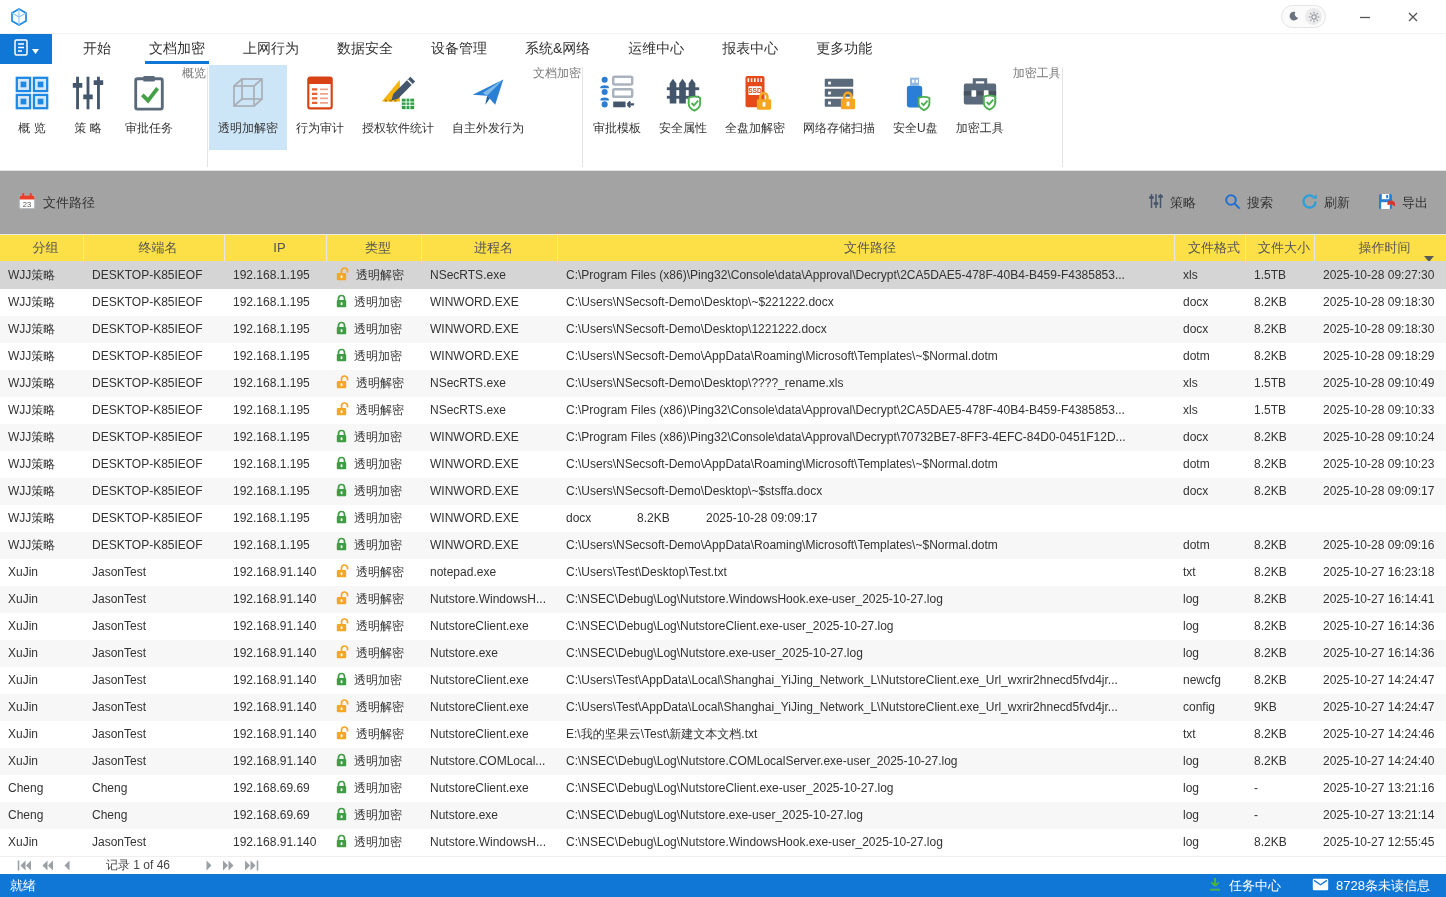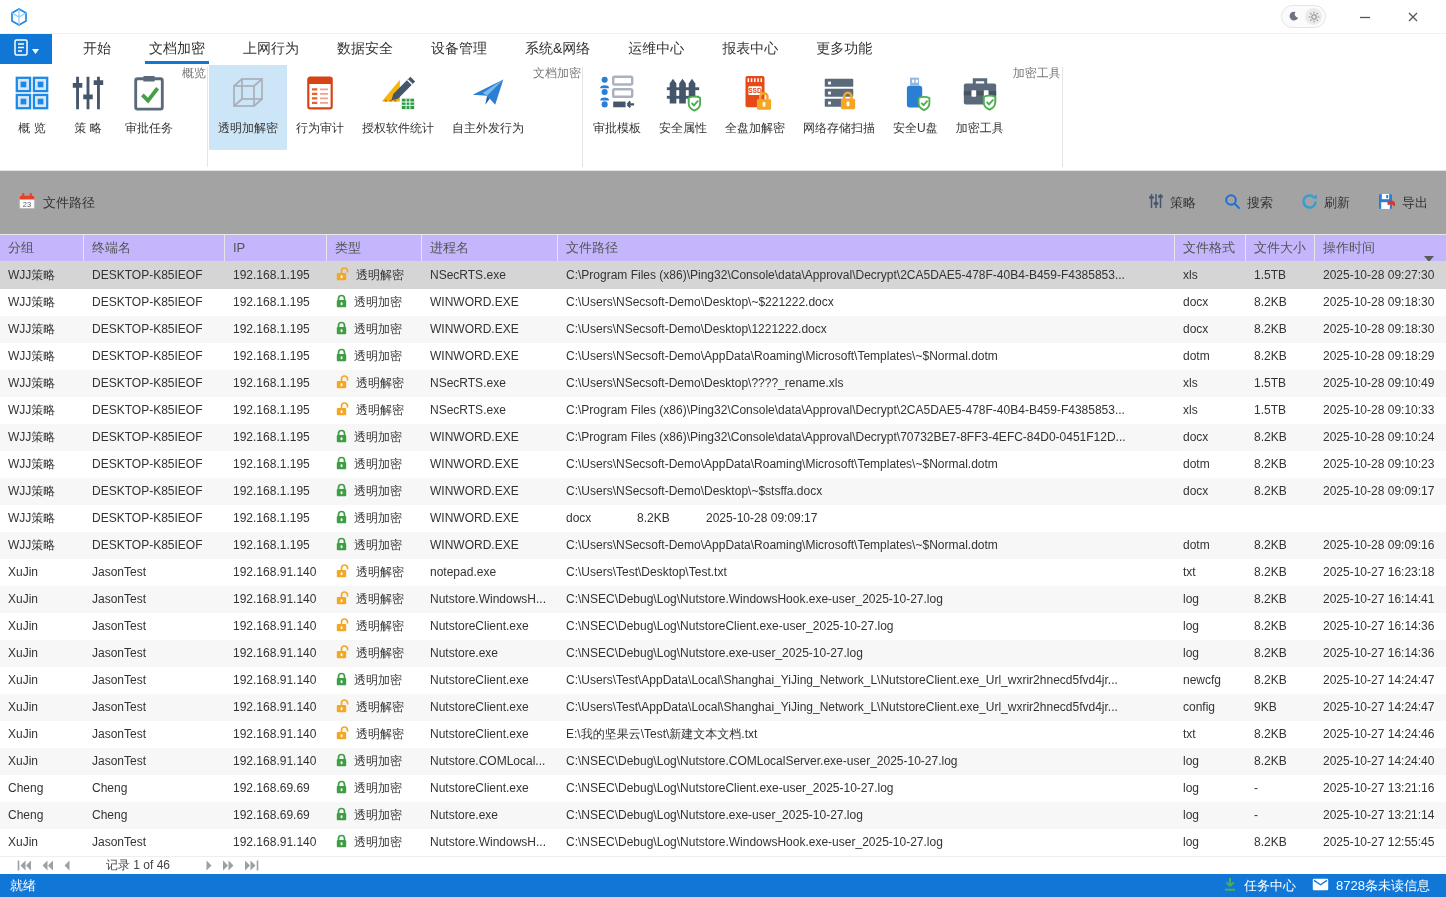--- a/index.html
+++ b/index.html
@@ -35,39 +35,39 @@
   .rgrouplabel{text-align:center;font-size:12px;color:#777;padding:1px 0 5px;}
   .rsep{width:1px;background:#e4e4e4;margin:3px 1px;}
 
   
   .filterbar{height:63px;display:flex;align-items:center;padding:0 18px;background:#a3a3a3;}
   .datefilter{display:flex;align-items:center;gap:7px;font-size:13px;color:#333;cursor:pointer;}
   .filter-actions{margin-left:auto;display:flex;align-items:center;gap:28px;}
   .faction{display:flex;align-items:center;gap:6px;font-size:13px;color:#333;cursor:pointer;}
 
   
-  .thead{height:28px;display:flex;border-top:1px solid #e9e9e9;border-bottom:1px solid #d6d6d6;background:#c4b5fd;}
+  .thead{height:28px;display:flex;border-top:1px solid #e9e9e9;border-bottom:1px solid #d6d6d6;background:#fde047;text-align:center;}
   .th{line-height:26px;padding-left:8px;font-size:13px;color:#555;border-right:1px solid #e6e6e6;white-space:nowrap;overflow:hidden;position:relative;flex-shrink:0;cursor:pointer;}
   .th:last-child{border-right:none;}
   .sorticon{position:absolute;right:12px;top:10px;}
   .tbody{background:#fff;}
   .tr{height:27px;display:flex;background:#fff;cursor:default;}
   .tr:nth-child(odd){background:#f7f7f7;}
   .tr.selected{background:#d5d5d5;}
   .td{line-height:27px;padding-left:8px;font-size:12px;color:#333;white-space:nowrap;overflow:hidden;text-overflow:ellipsis;flex-shrink:0;}
   .td.typecell{display:flex;align-items:center;gap:6px;line-height:normal;}
 
   
   .pager{height:18px;display:flex;align-items:center;padding-left:17px;gap:9px;border-top:1px solid #eeeeee;background:#fff;font-size:12px;color:#444;}
   .pgbtn{display:flex;align-items:center;cursor:pointer;}
   .pager-text{margin:0 26px;white-space:nowrap;}
 
   
   .statusbar{height:23px;background:#1177d7;display:flex;align-items:center;color:#fff;font-size:13px;padding:0 10px;}
-  .status-right{margin-left:auto;display:flex;gap:16px;align-items:center;padding-right:6px;}
+  .status-right{margin-left:auto;display:flex;gap:31px;align-items:center;padding-right:6px;}
   .status-item{display:flex;align-items:center;gap:7px;cursor:pointer;}
 </style>
 </head>
 <body>
 
 <div class="app">
 
   <div class="titlebar">
     <span class="logo">
         <svg width="18" height="18" viewBox="0 0 18 18">

